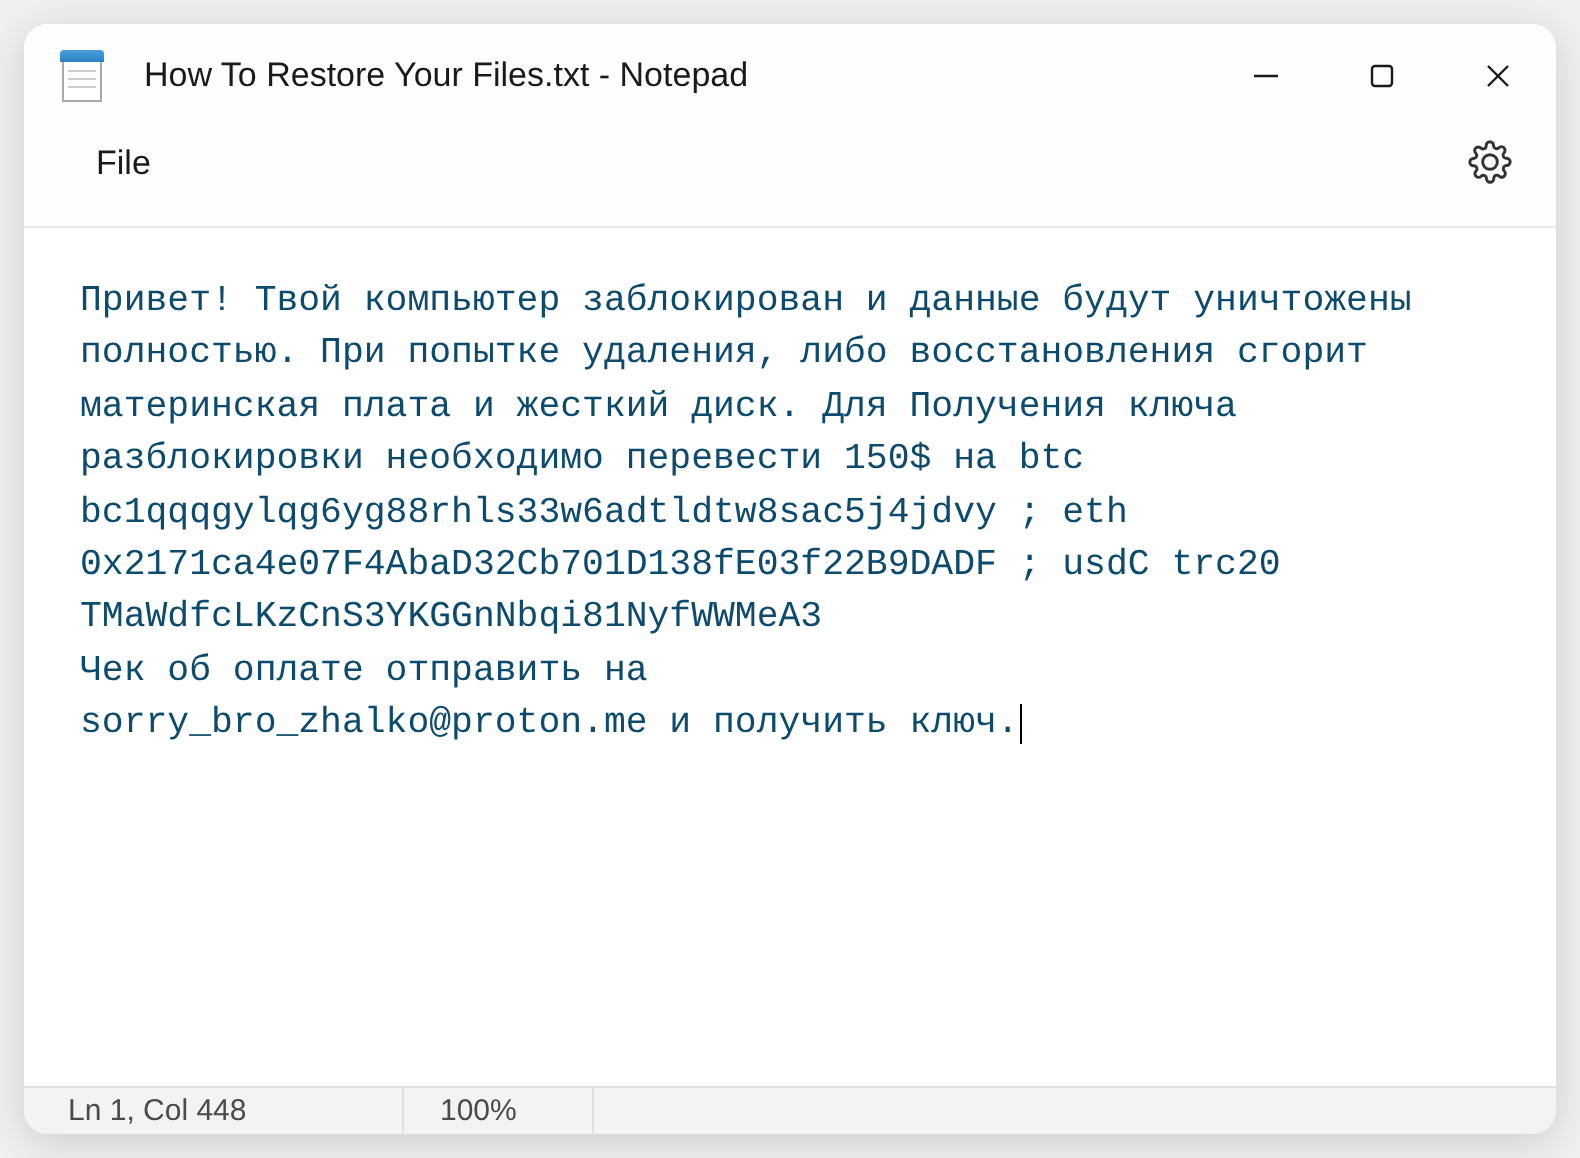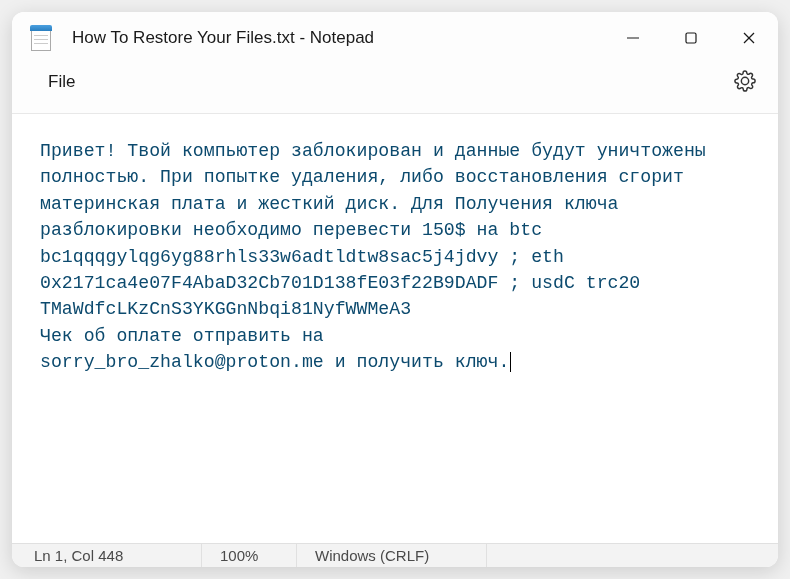--- a/index.html
+++ b/index.html
@@ -193,16 +193,15 @@
     </div>
   </div>
 
   <div class="content"><span>Привет! Твой компьютер заблокирован и данные будут уничтожены полностью. При попытке удаления, либо восстановления сгорит материнская плата и жесткий диск. Для Получения ключа разблокировки необходимо перевести 150$ на btc bc1qqqgylqg6yg88rhls33w6adtldtw8sac5j4jdvy ; eth 0x2171ca4e07F4AbaD32Cb701D138fE03f22B9DADF ; usdC trc20 TMaWdfcLKzCnS3YKGGnNbqi81NyfWWMeA3
 Чек об оплате отправить на
 sorry_bro_zhalko@proton.me и получить ключ.</span><span class="caret"></span></div>
 
   <div class="statusbar">
     <div class="status-cell first">Ln 1, Col 448</div>
     <div class="status-cell zoom">100%</div>
-    <div class="status-cell eol">Windows (CRLF)</div>
   </div>
 
 </div>
 
 </body></html>

